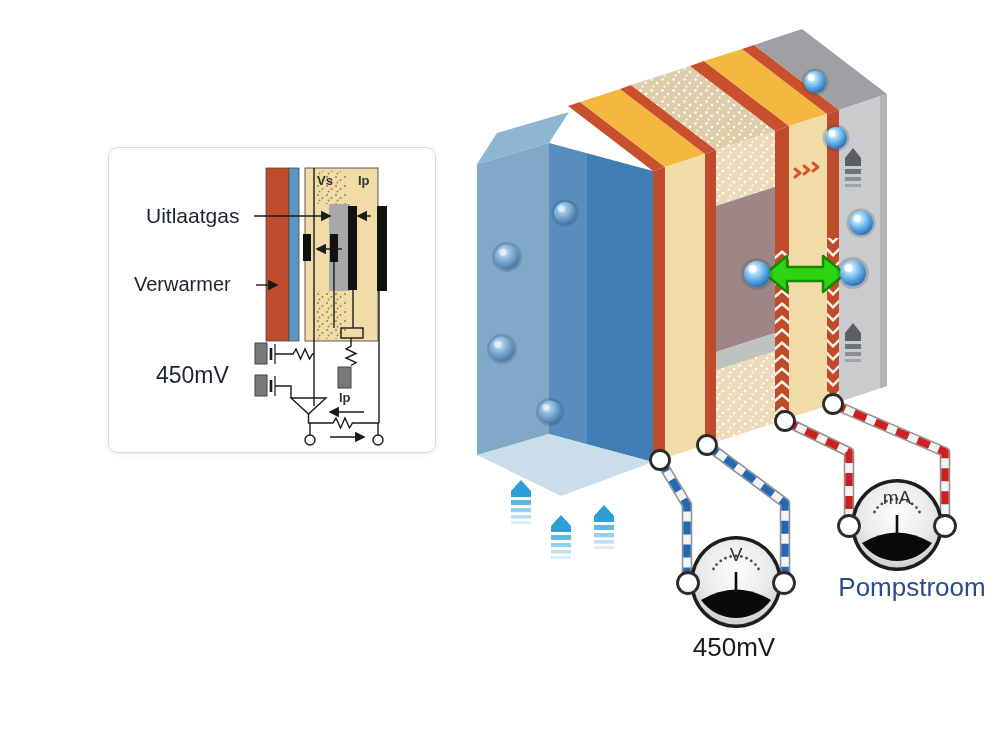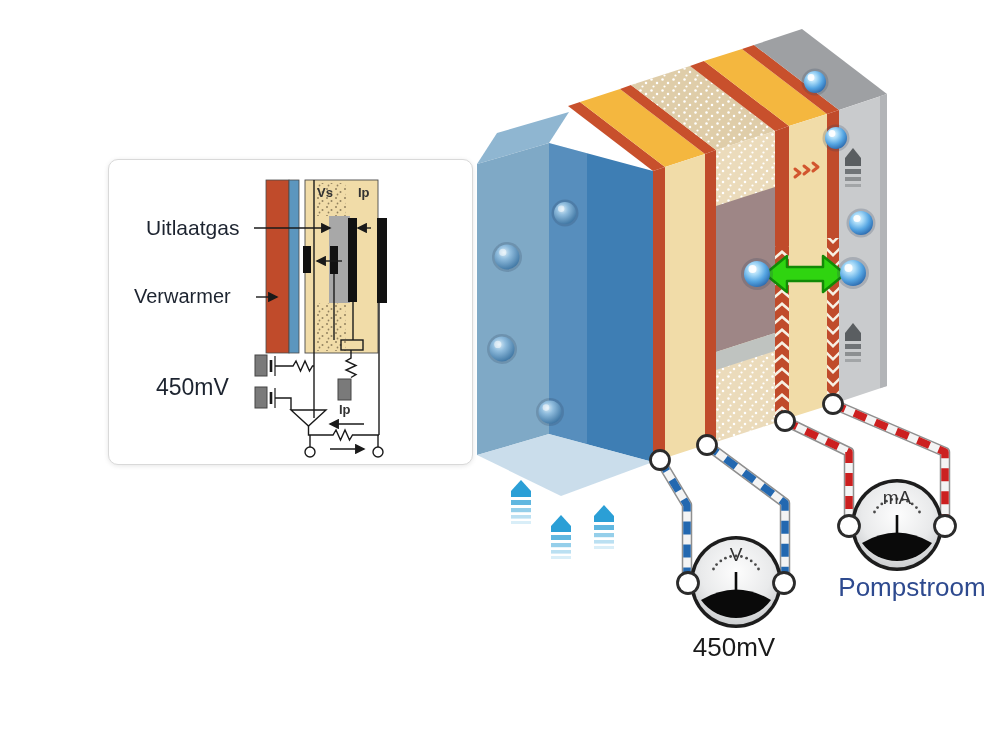--- a/index.html
+++ b/index.html
@@ -1,19 +1,19 @@
 <!DOCTYPE html>
 <html><head>
 <meta charset="utf-8">
 <style>
   html,body{margin:0;padding:0;background:#fff;width:1000px;height:733px;overflow:hidden;
     font-family:"Liberation Sans", sans-serif;}
   #stage{position:relative;width:1000px;height:733px;background:#fff;}
-  #inset-card{position:absolute;left:108px;top:147px;width:365px;height:306px;background:#fff;
-    border:1.5px solid #d9d9d9;border-radius:10px;box-shadow:0 1px 5px rgba(0,0,0,.10);box-sizing:border-box;margin-top:12px;}
+  #inset-card{position:absolute;left:108px;top:147px;width:328px;height:306px;background:#fff;
+    border:1.5px solid #d9d9d9;border-radius:10px;box-shadow:0 1px 5px rgba(0,0,0,.10);box-sizing:border-box;}
   #inset-card svg{position:absolute;left:0;top:0;}
   #scene{position:absolute;left:0;top:0;}
   .lbl{fill:#1d2430;}
   .wire-casing{fill:none;stroke:#8f8f8f;stroke-width:10.5;stroke-linejoin:round;stroke-linecap:round;}
   .wire-inner{fill:none;stroke:#f4f4f4;stroke-width:7.5;stroke-linejoin:round;stroke-linecap:round;}
   .wire-stripe{fill:none;stroke-width:7.5;stroke-linejoin:round;stroke-dasharray:13 10;}
   .term{fill:#fff;stroke:#2b2b2b;stroke-width:2.8;}
   .ck{stroke:#1a1a1a;stroke-width:1.4;fill:none;}
   .meter-unit{fill:#333;font-size:19px;text-anchor:middle;}
   .caption{font-size:26px;text-anchor:middle;}

